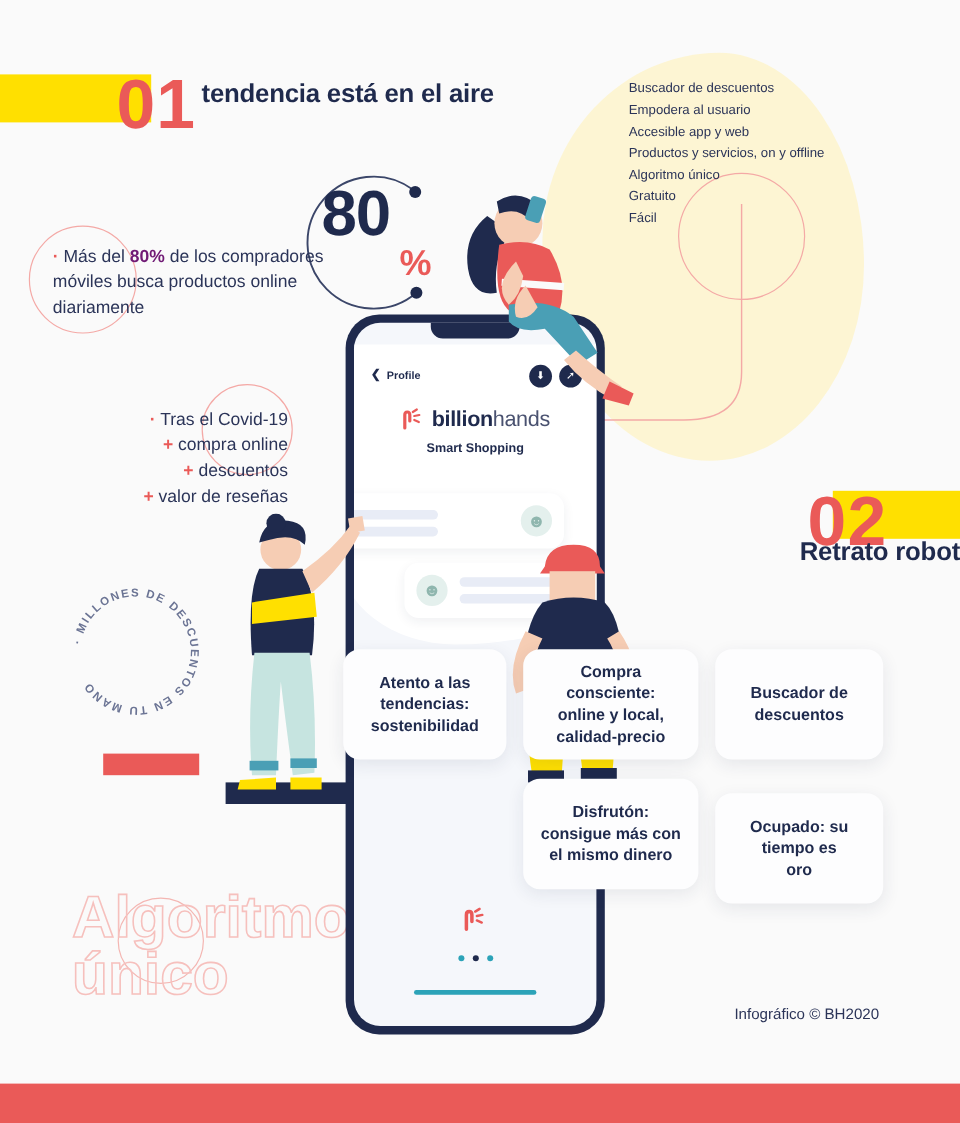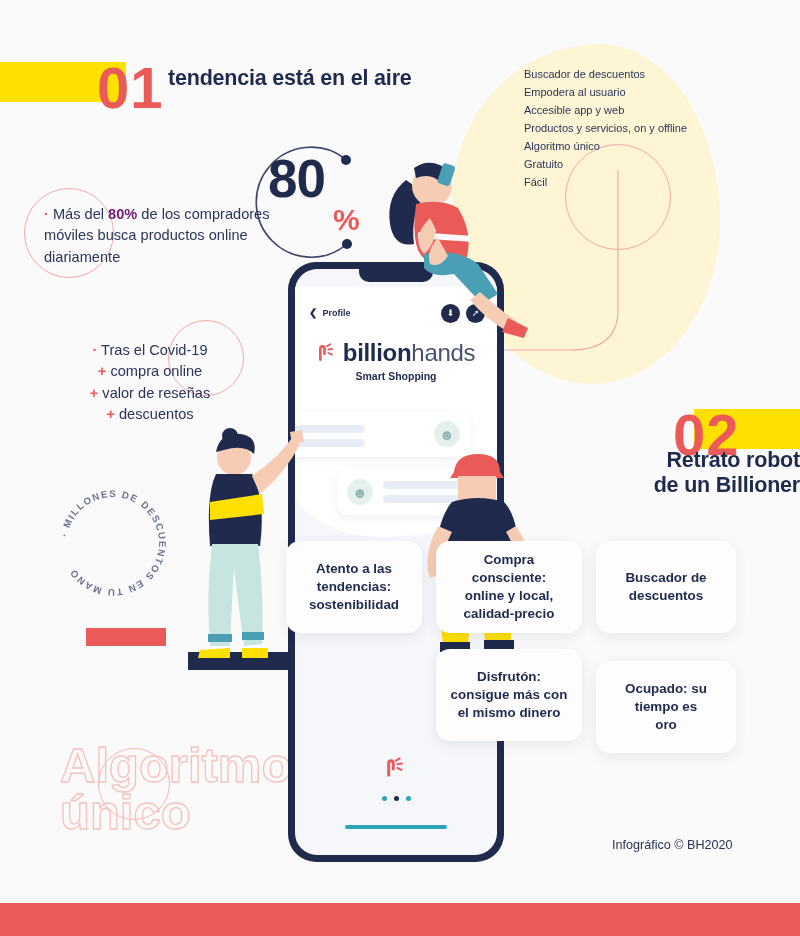--- a/index.html
+++ b/index.html
@@ -81,21 +81,21 @@
     left:333px;top:205px;z-index:6;
     font-size:30px;font-weight:bold;color:#ea5a58;line-height:1;
   }
   .arc-svg{left:248px;top:136px;z-index:5;}
 
   .note{
     color:#2b3458;font-size:14.6px;line-height:1.46;z-index:6;
   }
   #note1{left:44px;top:204px;width:250px;}
   #note1 b{color:#701a75;font-weight:bold;}
-  #note2{left:60px;top:340px;width:180px;text-align:center;}
+  #note2{left:60px;top:340px;width:180px;text-align:right;}
   #note2 .plus{color:#ea5a58;font-weight:bold;}
   .dotmark{color:#ea5a58;font-weight:bold;}
 
   
   .stamp{left:48px;top:478px;width:130px;height:130px;z-index:4;}
   .stamp text{
     font-family:"Liberation Sans",sans-serif;font-size:9.6px;
     fill:#6b7494;letter-spacing:1.5px;font-weight:bold;
   }
 
@@ -122,21 +122,21 @@
   }
   .profile-link{display:flex;align-items:center;gap:5px;color:#1f2a4d;font-size:9px;font-weight:bold;}
   .chev{font-size:10px;line-height:1;}
   .icon-btn{
     width:19px;height:19px;border-radius:50%;background:#1f2a4d;color:#fff;
     display:inline-flex;align-items:center;justify-content:center;font-size:9px;
   }
   .icon-row{display:flex;gap:6px;}
   .brand{position:absolute;left:0;right:0;top:70px;text-align:center;}
   .brand-row{display:inline-flex;align-items:center;gap:6px;}
-  .brand-name{font-size:24px;font-weight:bold;color:#1f2a4d;letter-spacing:-0.3px;}
+  .brand-name{font-size:18px;font-weight:bold;color:#1f2a4d;letter-spacing:-0.3px;}
   .brand-name span{font-weight:normal;color:#4a5270;}
   .brand-sub{margin-top:3px;font-size:10.5px;font-weight:bold;color:#1f2a4d;}
   .hand-logo{display:inline-block;width:20px;height:20px;position:relative;}
 
   .bubble{
     position:absolute;background:#ffffff;border-radius:12px;
     box-shadow:0 3px 10px rgba(31,42,77,.07);display:flex;align-items:center;
   }
   .bub-line{background:#e8ecf6;border-radius:5px;height:8px;}
   .avatar-circ{
@@ -227,41 +227,40 @@
     <div>
       <span class="plus">·</span>
       <span>Tras el Covid-19</span>
     </div>
     <div>
       <span class="plus">+</span>
       <span>compra online</span>
     </div>
     <div>
       <span class="plus">+</span>
+      <span>descuentos</span>
+    </div>
+    <div>
+      <span class="plus">+</span>
       <span>valor de reseñas</span>
-    </div>
-    <div>
-      <span class="plus">+</span>
-      <span>descuentos</span>
     </div>
   </div>
 
   <svg class="abs stamp" viewBox="0 0 130 130">
     <defs>
         <path id="stampPath" d="M65,65 m-46,0 a46,46 0 1,1 92,0 a46,46 0 1,1 -92,0"></path>
       </defs>
     <text>
       <textPath href="#stampPath" startOffset="2%" id="stampTextPath">· MILLONES DE DESCUENTOS EN TU MANO </textPath>
     </text>
   </svg>
 
   <div class="abs sec-num" id="num02">02</div>
   <div class="abs sec-title" id="title02">
     <div>Retrato robot</div>
-    <div>de un Billioner</div>
   </div>
 
   <div class="abs phone">
     <div class="phone-screen">
       <div class="notch"></div>
       <div class="white-swoosh"></div>
 
       <div class="topbar">
         <div class="profile-link">
           <span class="chev">❮</span>

